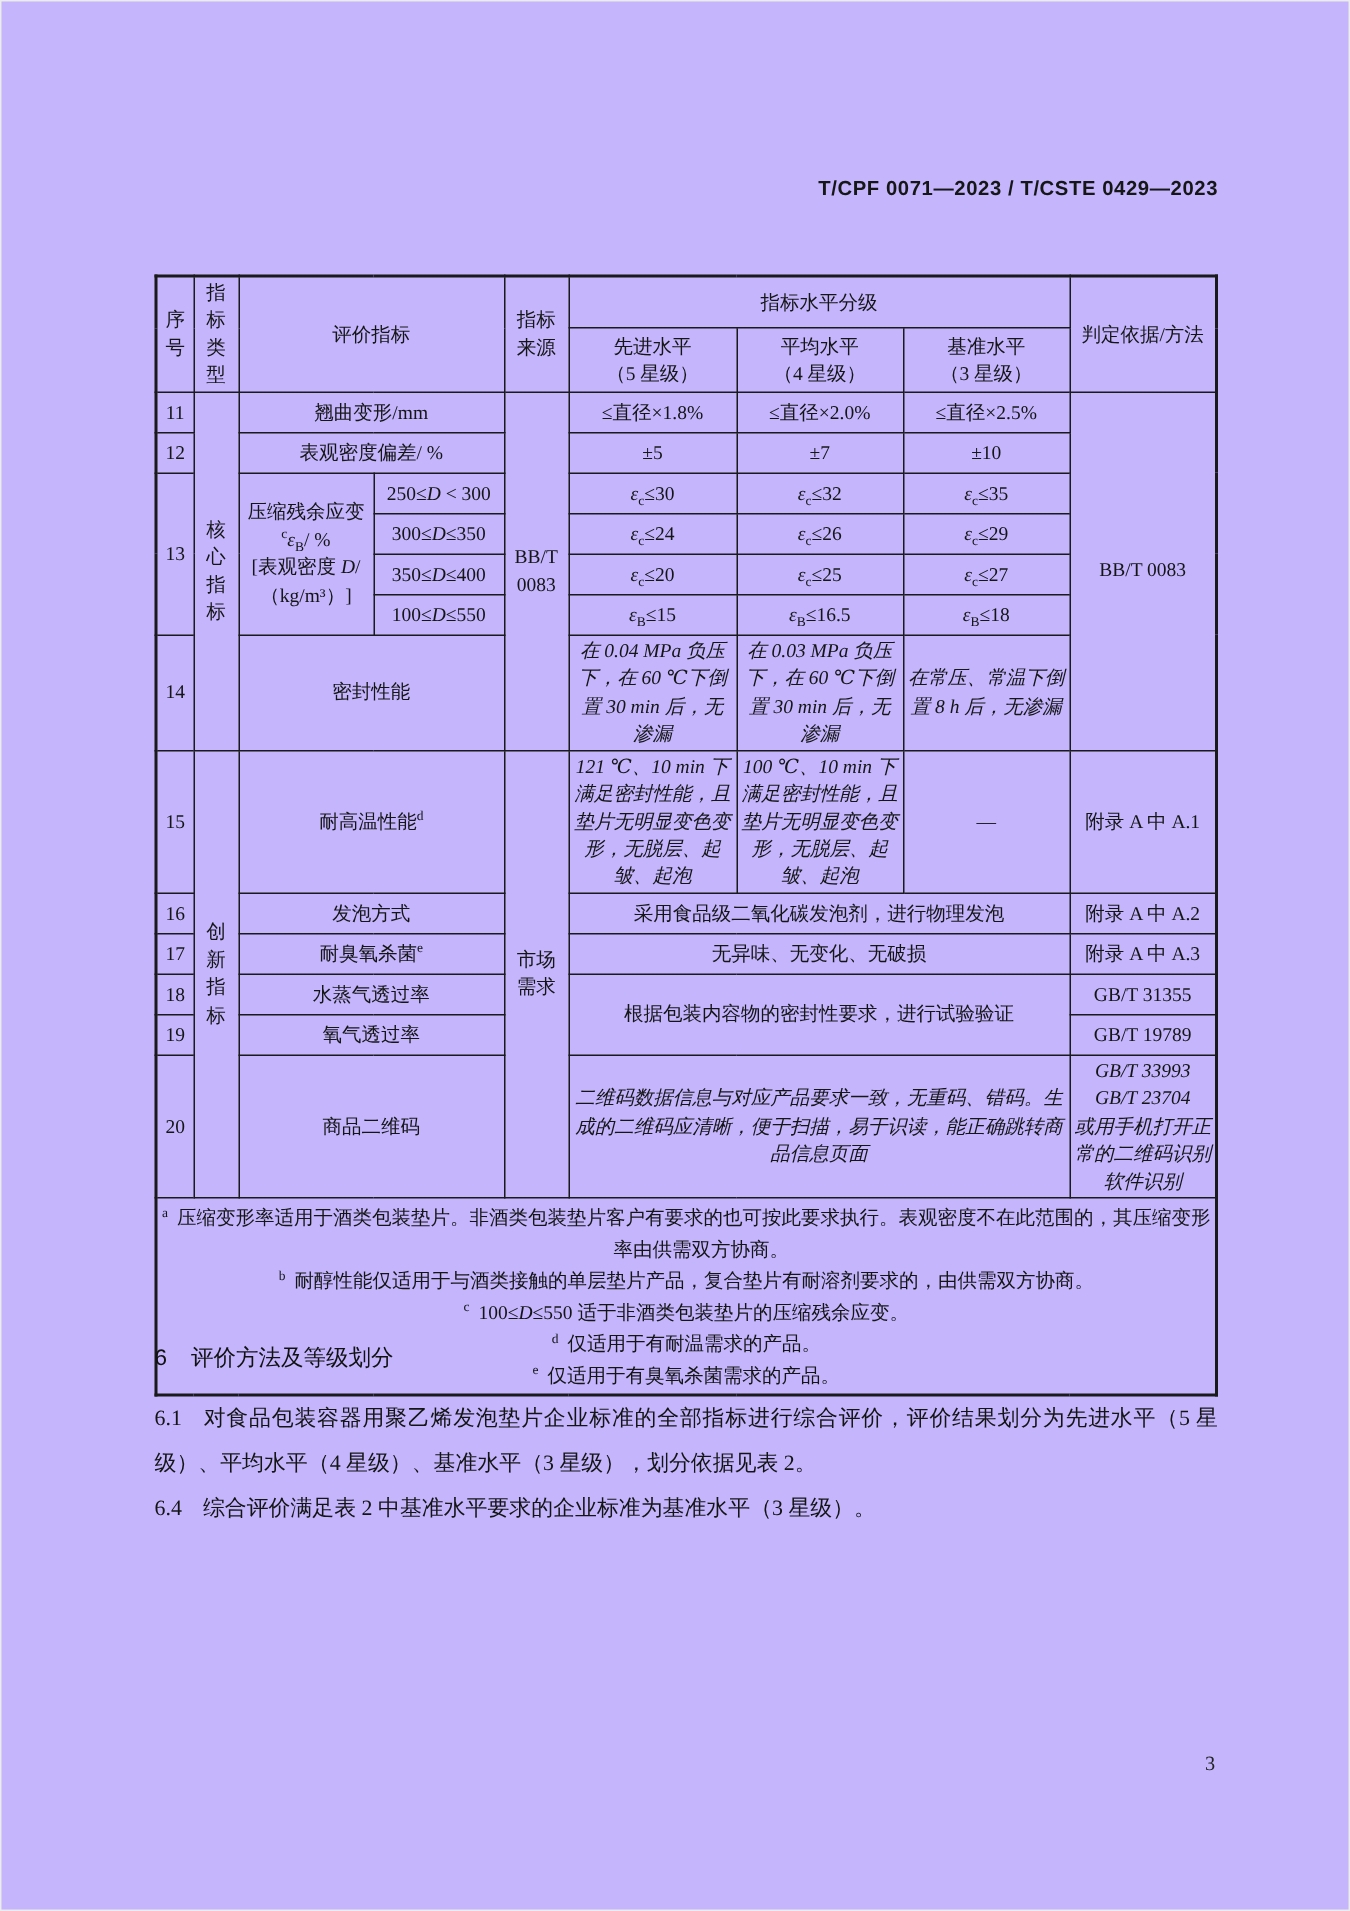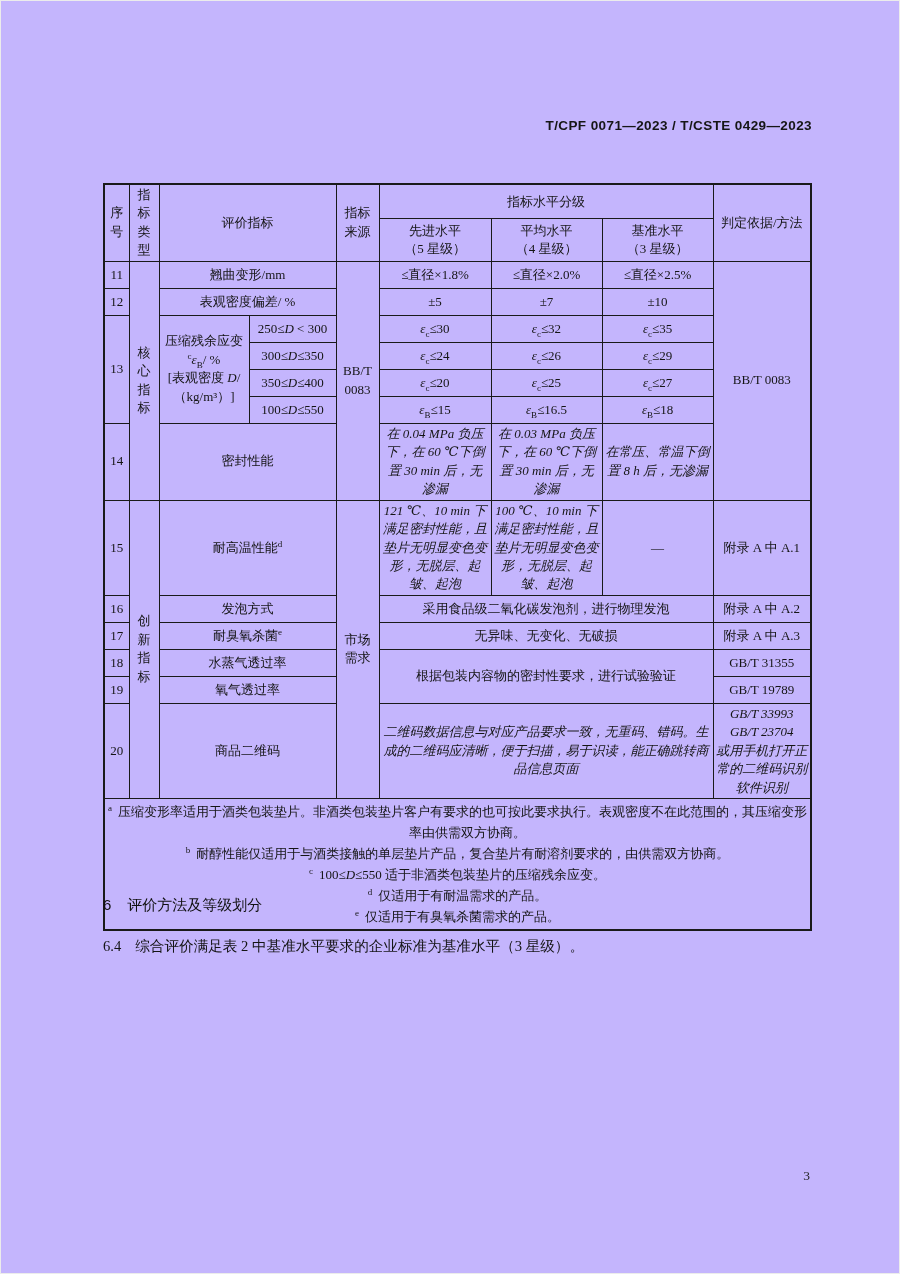--- a/index.html
+++ b/index.html
@@ -217,18 +217,19 @@
           <div class="fn"><sup>c</sup><span>100≤</span><span class="it">D</span><span>≤550 适于非酒类包装垫片的压缩残余应变。</span></div>
           <div class="fn"><sup>d</sup><span>仅适用于有耐温需求的产品。</span></div>
           <div class="fn"><sup>e</sup><span>仅适用于有臭氧杀菌需求的产品。</span></div>
         </td>
       </tr>
     </tbody>
   </table>
 
   <div class="bottom">
     <h2 class="sec-head"><span class="num">6</span><span>评价方法及等级划分</span></h2>
+    <p class="para"><span class="pnum">6.1</span><span>对食品包装容器用聚乙烯发泡垫片企业标准的全部指标进行综合评价，评价结果划分为先进水平（5 星级）、平均水平（4 星级）、基准水平（3 星级），划分依据见表 2。</span></p>
     <p class="para"><span class="pnum">6.4</span><span>综合评价满足表 2 中基准水平要求的企业标准为基准水平（3 星级）。</span></p>
   </div>
 
   <div class="page-num">3</div>
 
 </div>
 
 </body></html>

